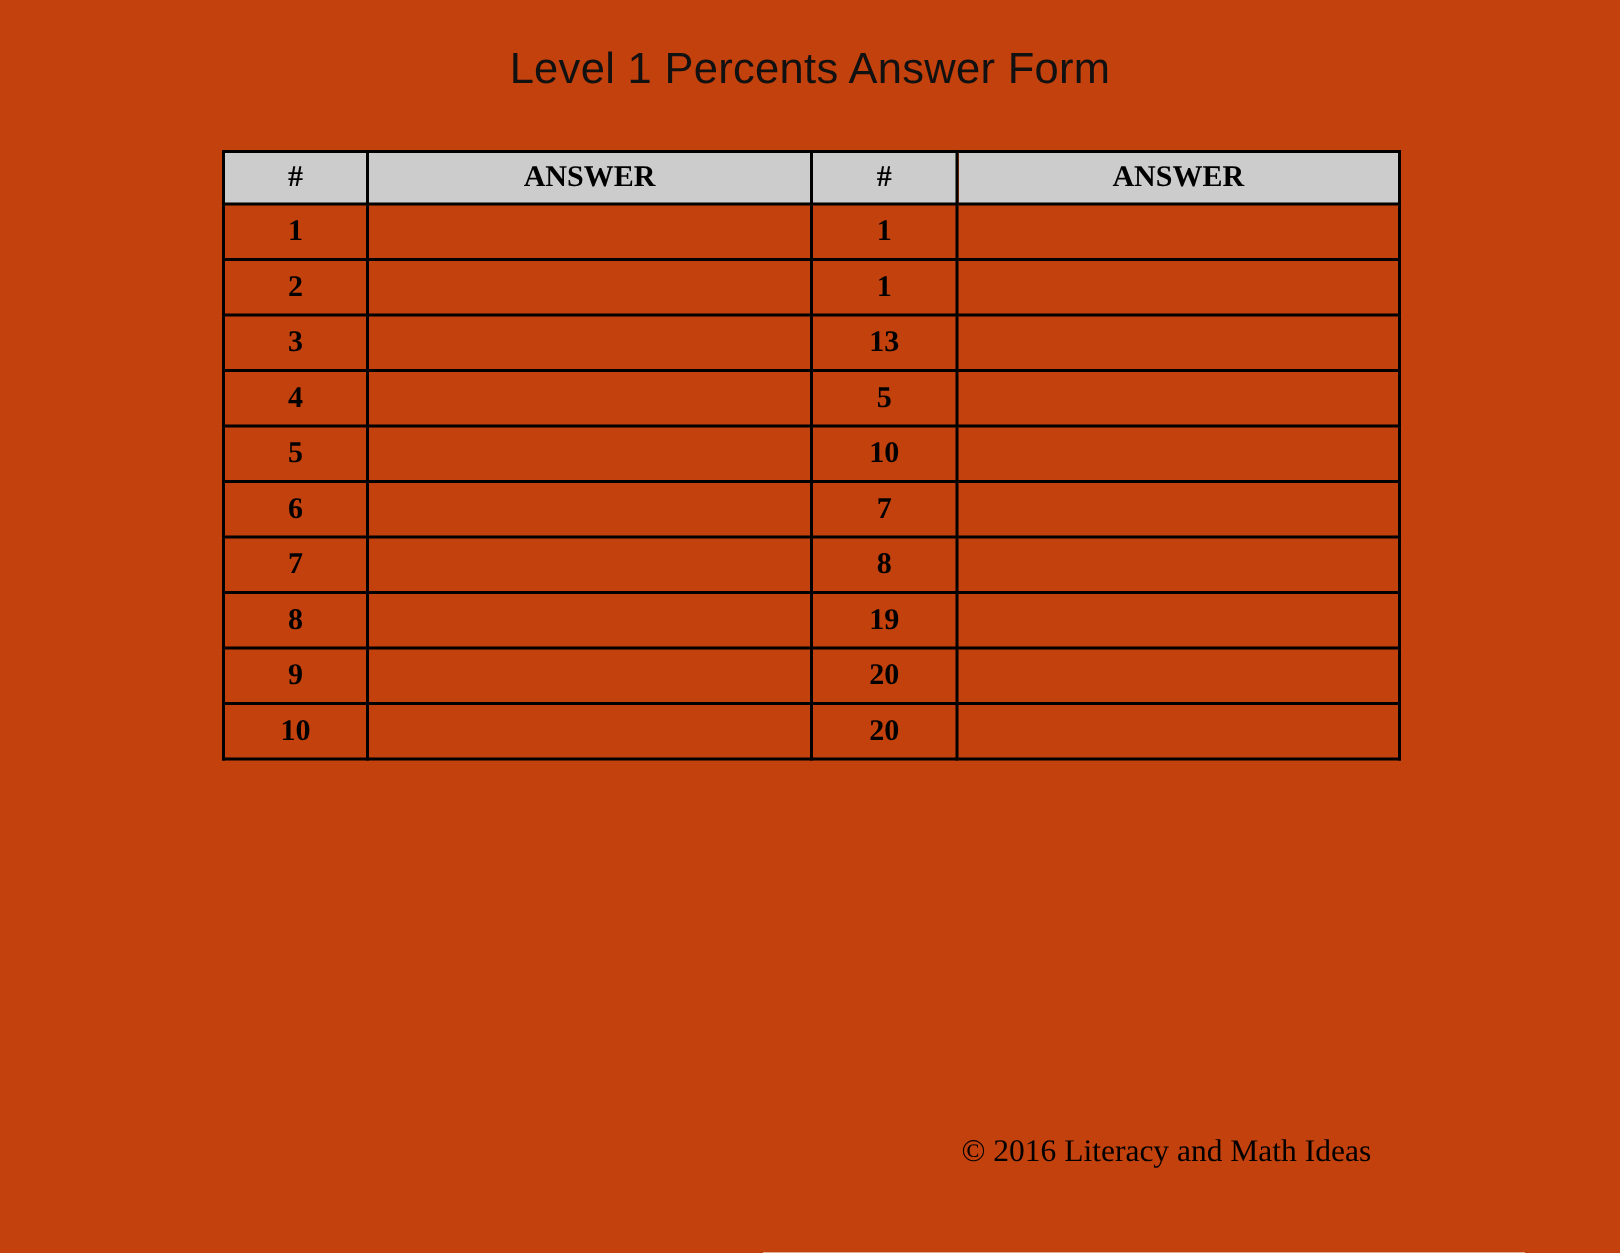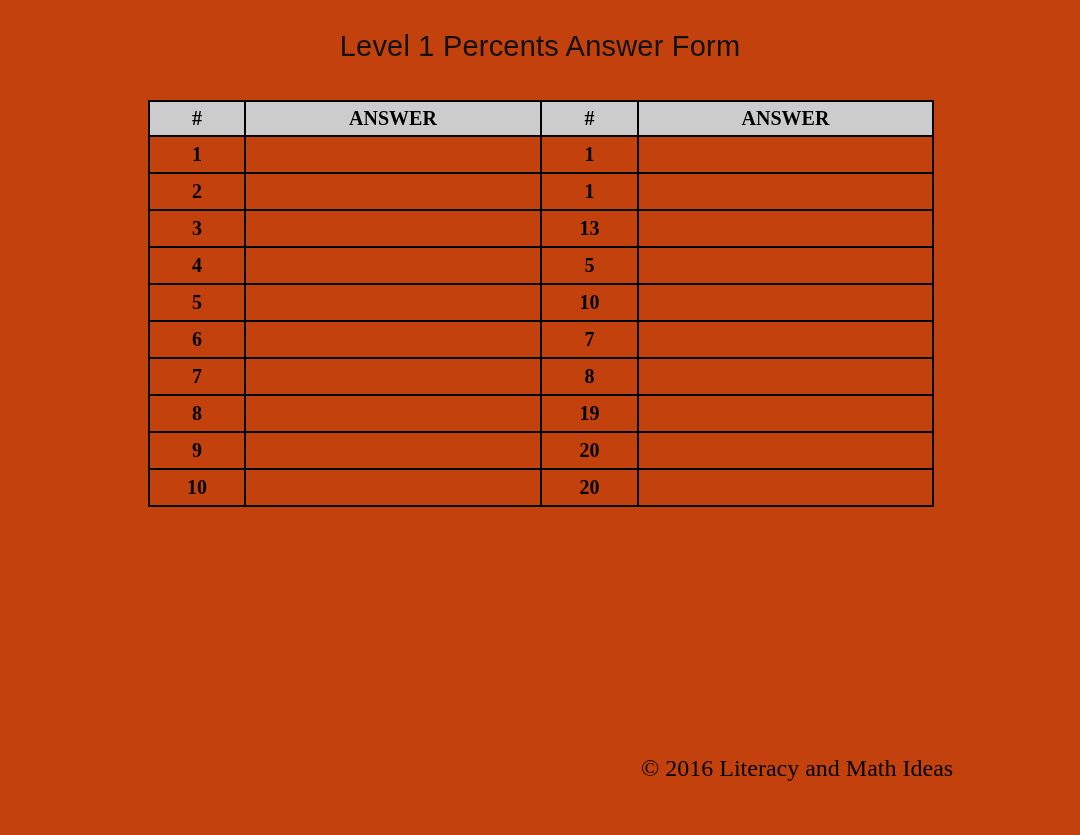--- a/index.html
+++ b/index.html
@@ -53,21 +53,21 @@
   .col-ans2  { width: 295px; }
   .cell-num  { text-align: center; vertical-align: middle; }
   .cell-ans  { text-align: left; vertical-align: middle; }
   .head-ans  { text-align: center; padding-left: 5px; vertical-align: middle; }
   .head-num  { text-align: center; vertical-align: middle; }
   .footer {
     position: absolute;
     top: 755px;
     left: 641px;
     font-family: "Liberation Serif", serif;
-    font-size: 24px;
+    font-size: 21px;
     font-weight: 400;
     color: #000000;
     white-space: nowrap;
   }
 </style>
 </head>
 <body>
 
 <div class="page">
 

